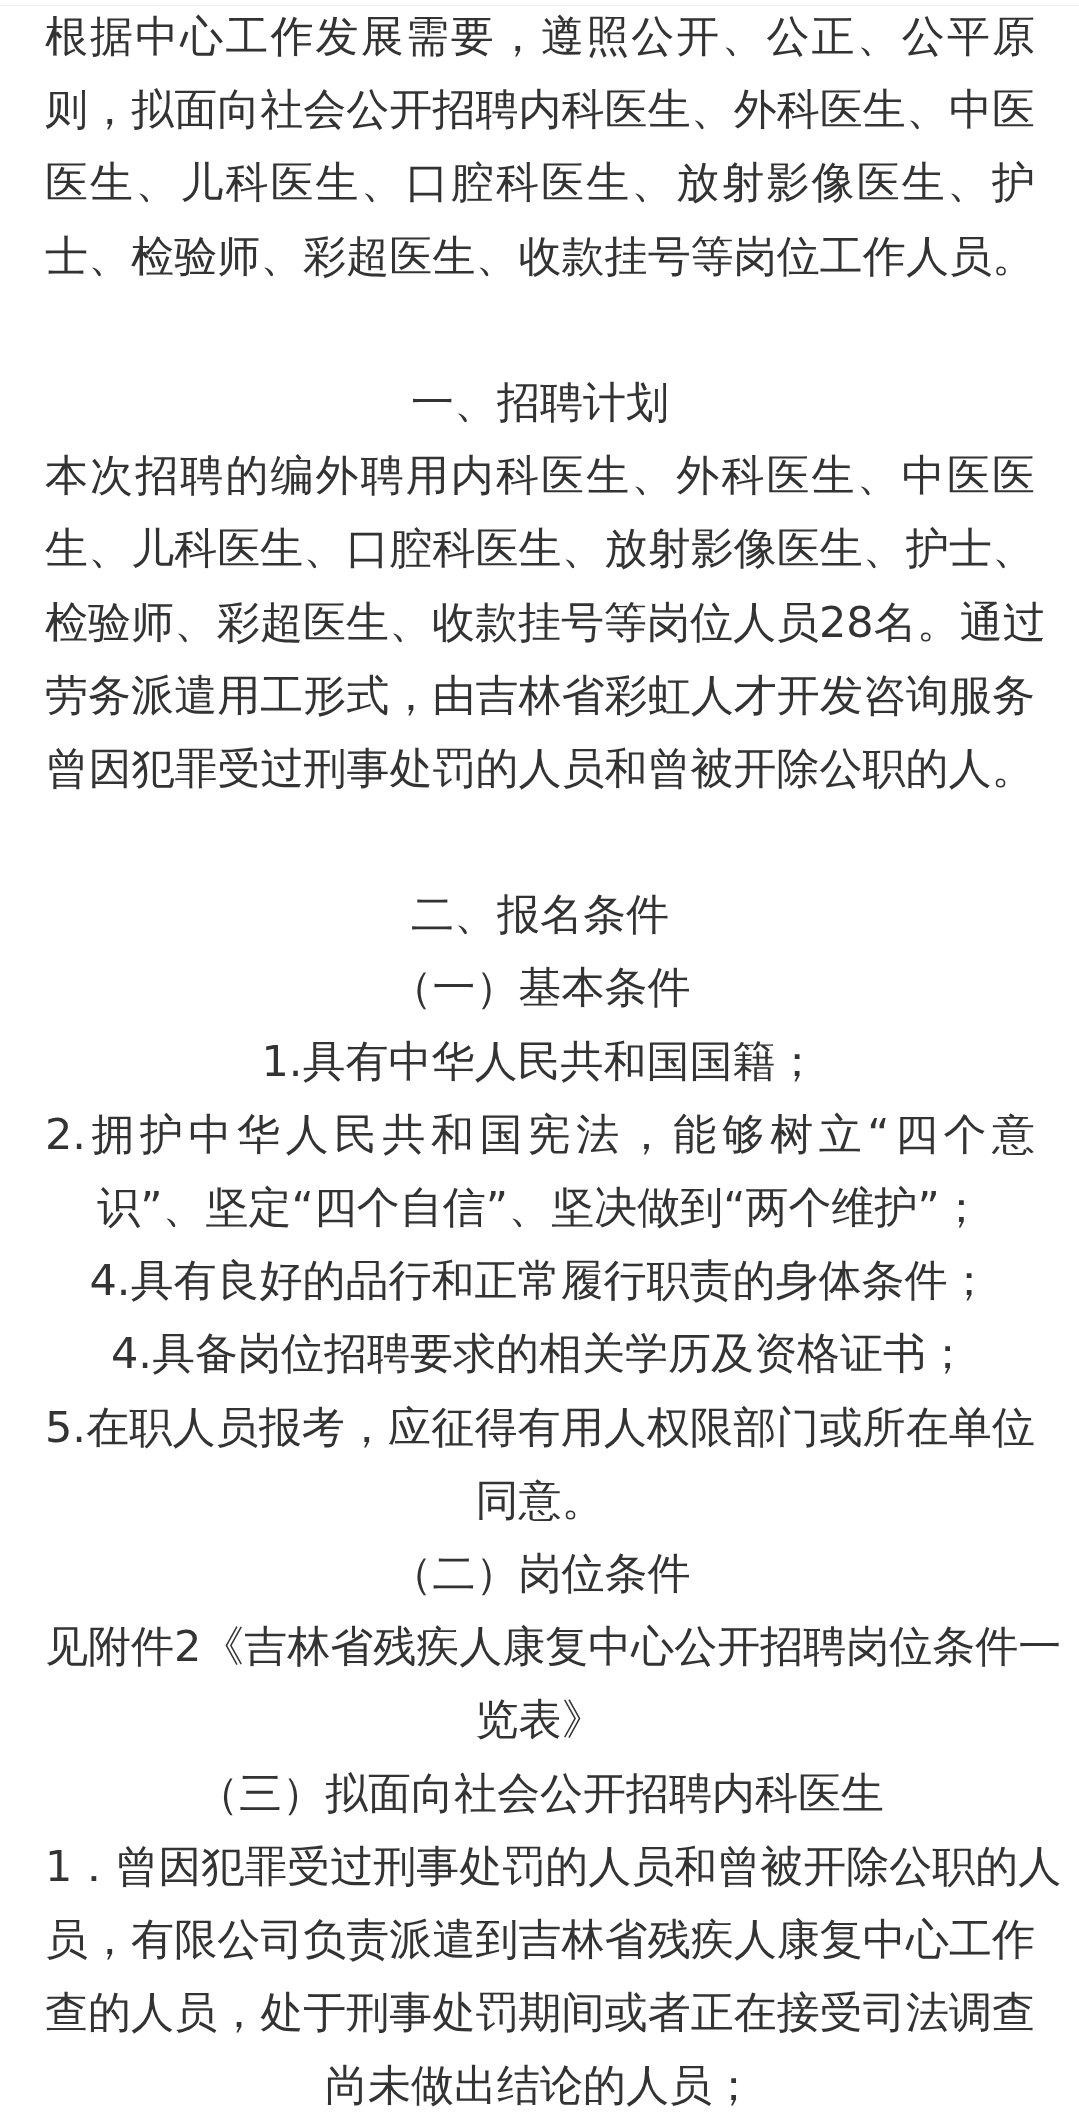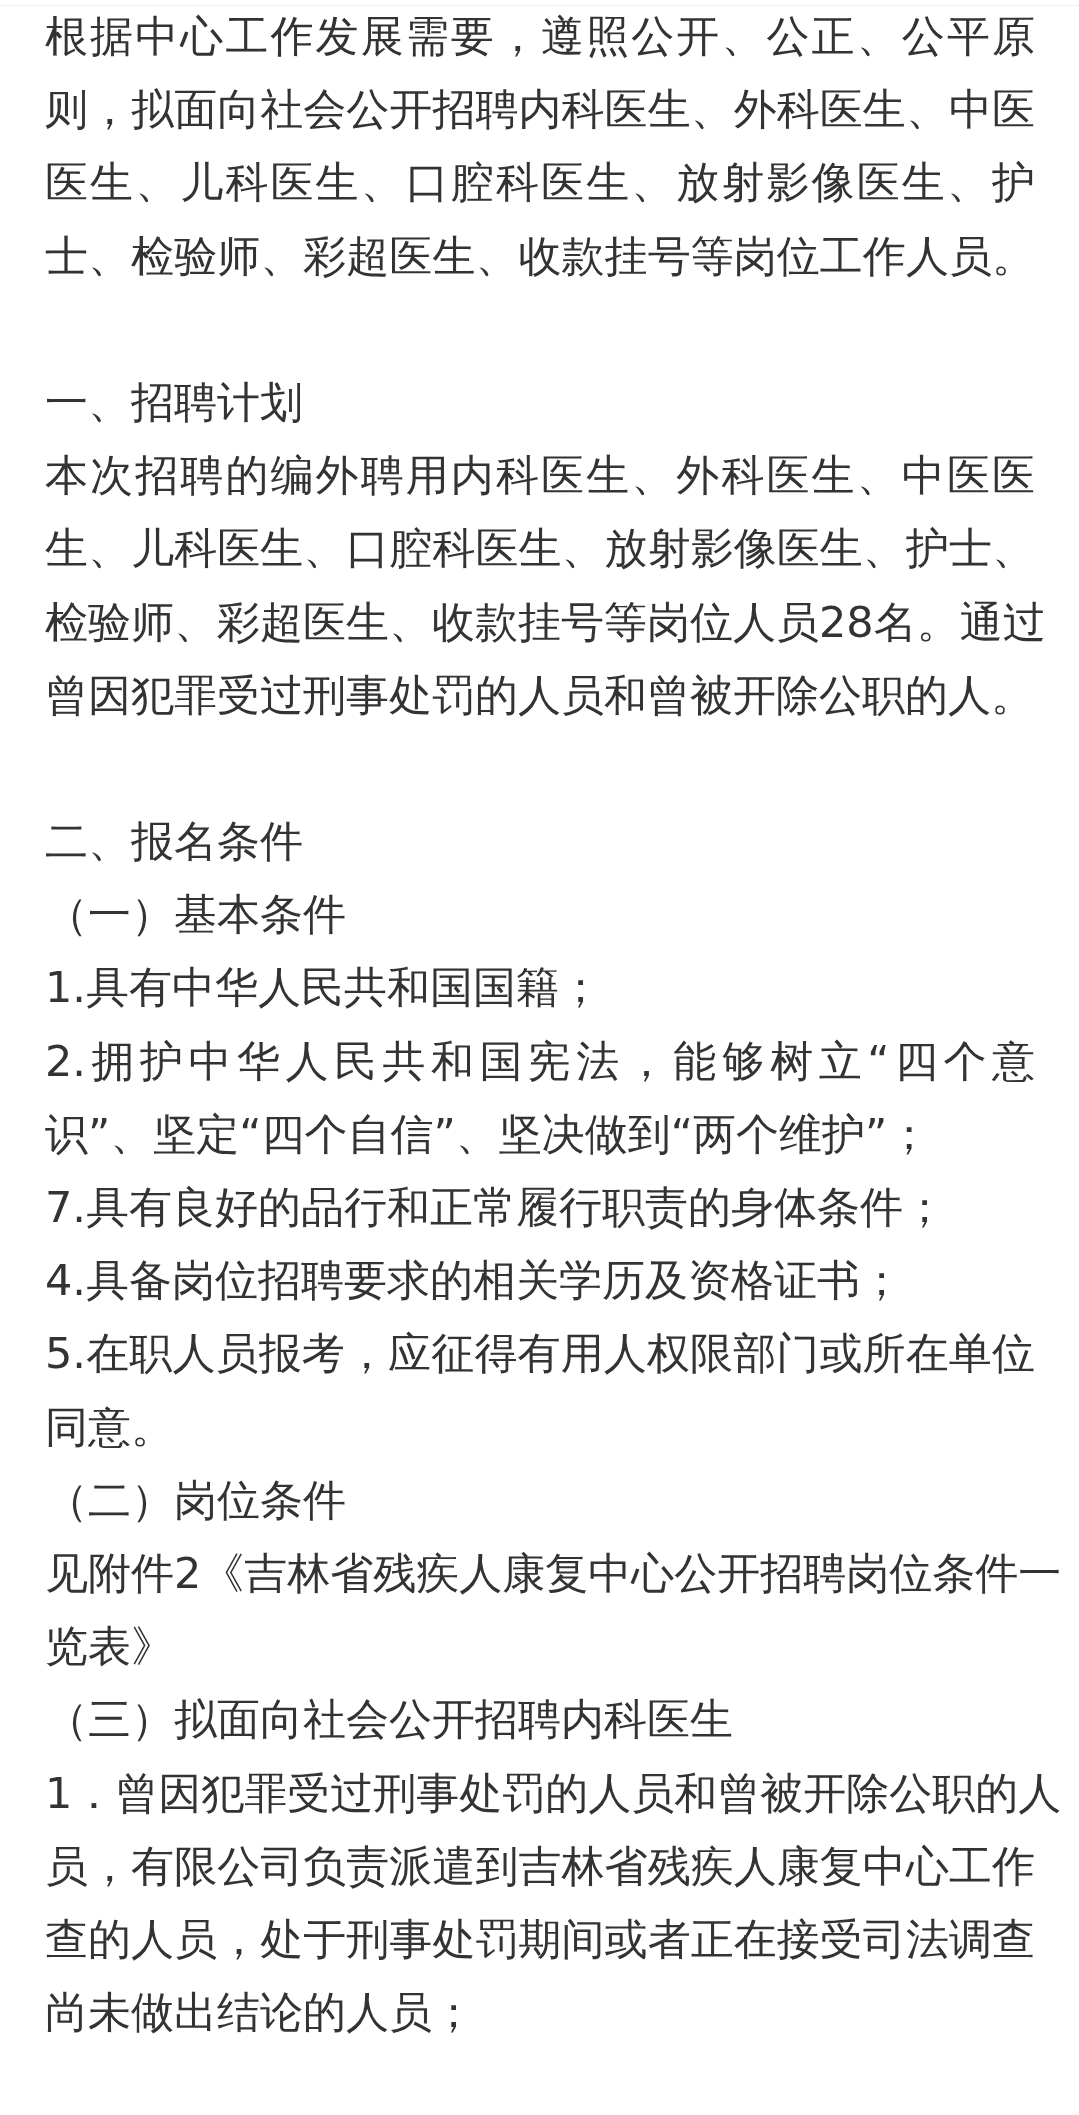--- a/index.html
+++ b/index.html
@@ -34,21 +34,21 @@
       line-height: 73.2px;
       font-size: 43px;
       white-space: nowrap;
       overflow: visible;
     }
     .line.full {
       text-align: justify;
       text-align-last: justify;
     }
     .line.short {
-      text-align: left;
+      text-align: center;
     }
     .line.blank {
       height: 73.2px;
     }
   </style>
 </head>
 <body>
 
 <div class="top-rule"></div>
 
@@ -61,34 +61,35 @@
     <div class="line full">士、检验师、彩超医生、收款挂号等岗位工作人员。</div>
   </div>
 
   <div class="line blank"></div>
 
   <div>
     <div class="line short">一、招聘计划</div>
     <div class="line full">本次招聘的编外聘用内科医生、外科医生、中医医</div>
     <div class="line full">生、儿科医生、口腔科医生、放射影像医生、护士、</div>
     <div class="line full">检验师、彩超医生、收款挂号等岗位人员28名。通过</div>
+    <div class="line full">劳务派遣用工形式，由吉林省彩虹人才开发咨询服务</div>
     <div class="line short">曾因犯罪受过刑事处罚的人员和曾被开除公职的人。</div>
   </div>
 
   <div class="line blank"></div>
 
   <div>
     <div class="line short">二、报名条件</div>
 
     <div>
       <div class="line short">（一）基本条件</div>
       <div class="line short">1.具有中华人民共和国国籍；</div>
       <div class="line full">2.拥护中华人民共和国宪法，能够树立“四个意</div>
       <div class="line short">识”、坚定“四个自信”、坚决做到“两个维护”；</div>
-      <div class="line short">7.具有良好的品行和正常履行职责的身体条件；</div>
+      <div class="line short">4.具有良好的品行和正常履行职责的身体条件；</div>
       <div class="line short">4.具备岗位招聘要求的相关学历及资格证书；</div>
       <div class="line full">5.在职人员报考，应征得有用人权限部门或所在单位</div>
       <div class="line short">同意。</div>
     </div>
 
     <div>
       <div class="line short">（二）岗位条件</div>
       <div class="line full">见附件2《吉林省残疾人康复中心公开招聘岗位条件一</div>
       <div class="line short">览表》</div>
     </div>

